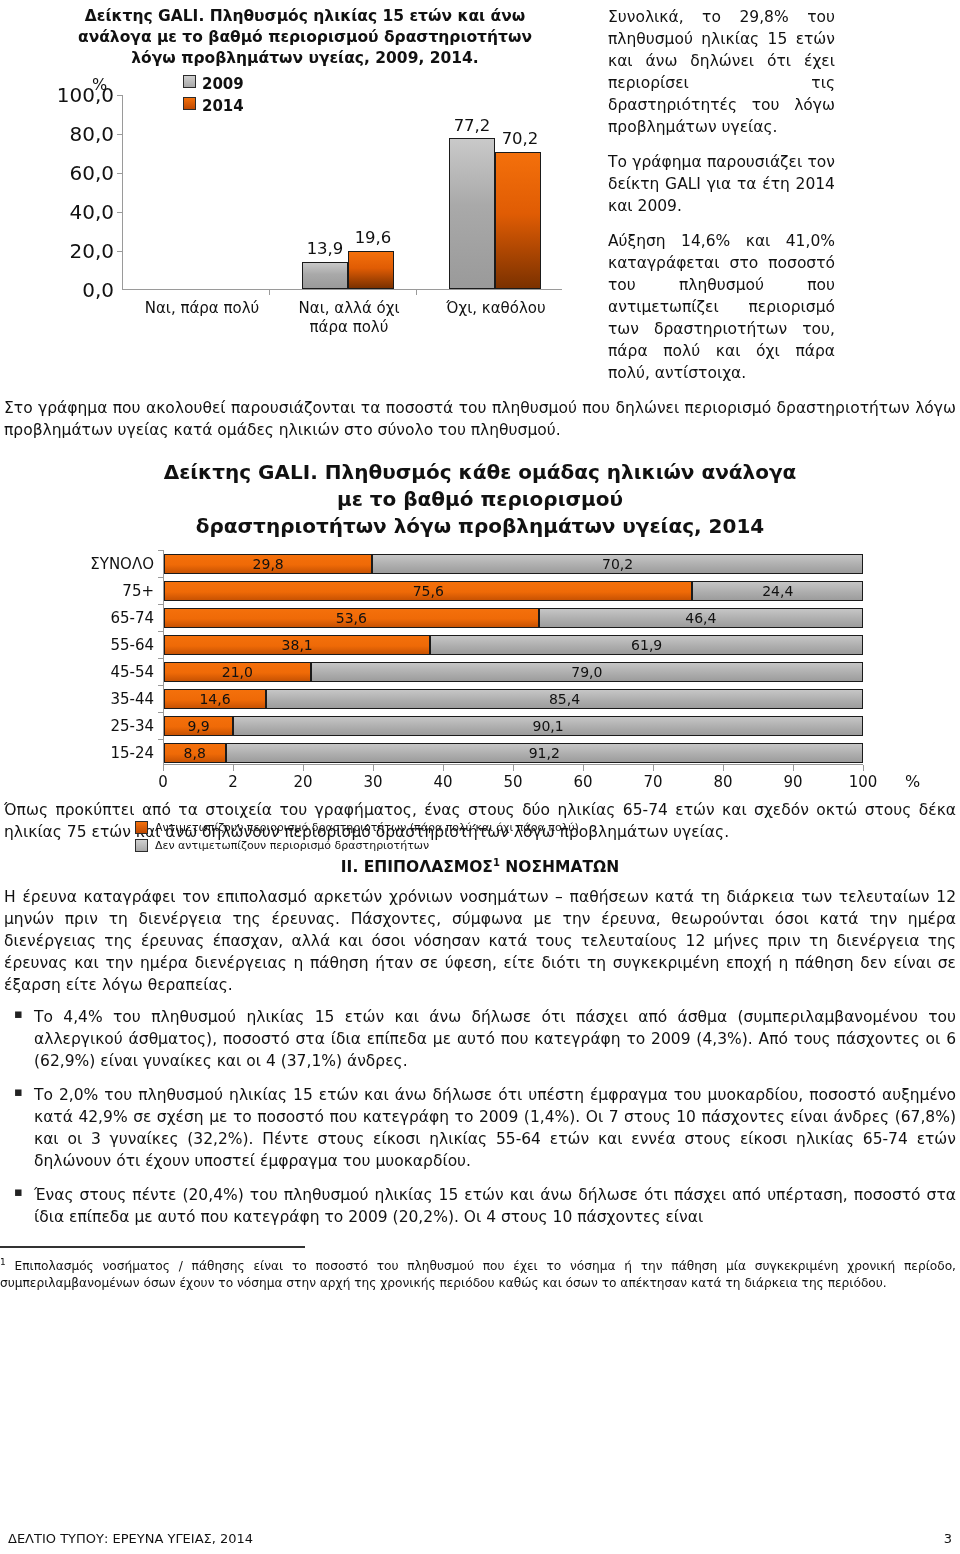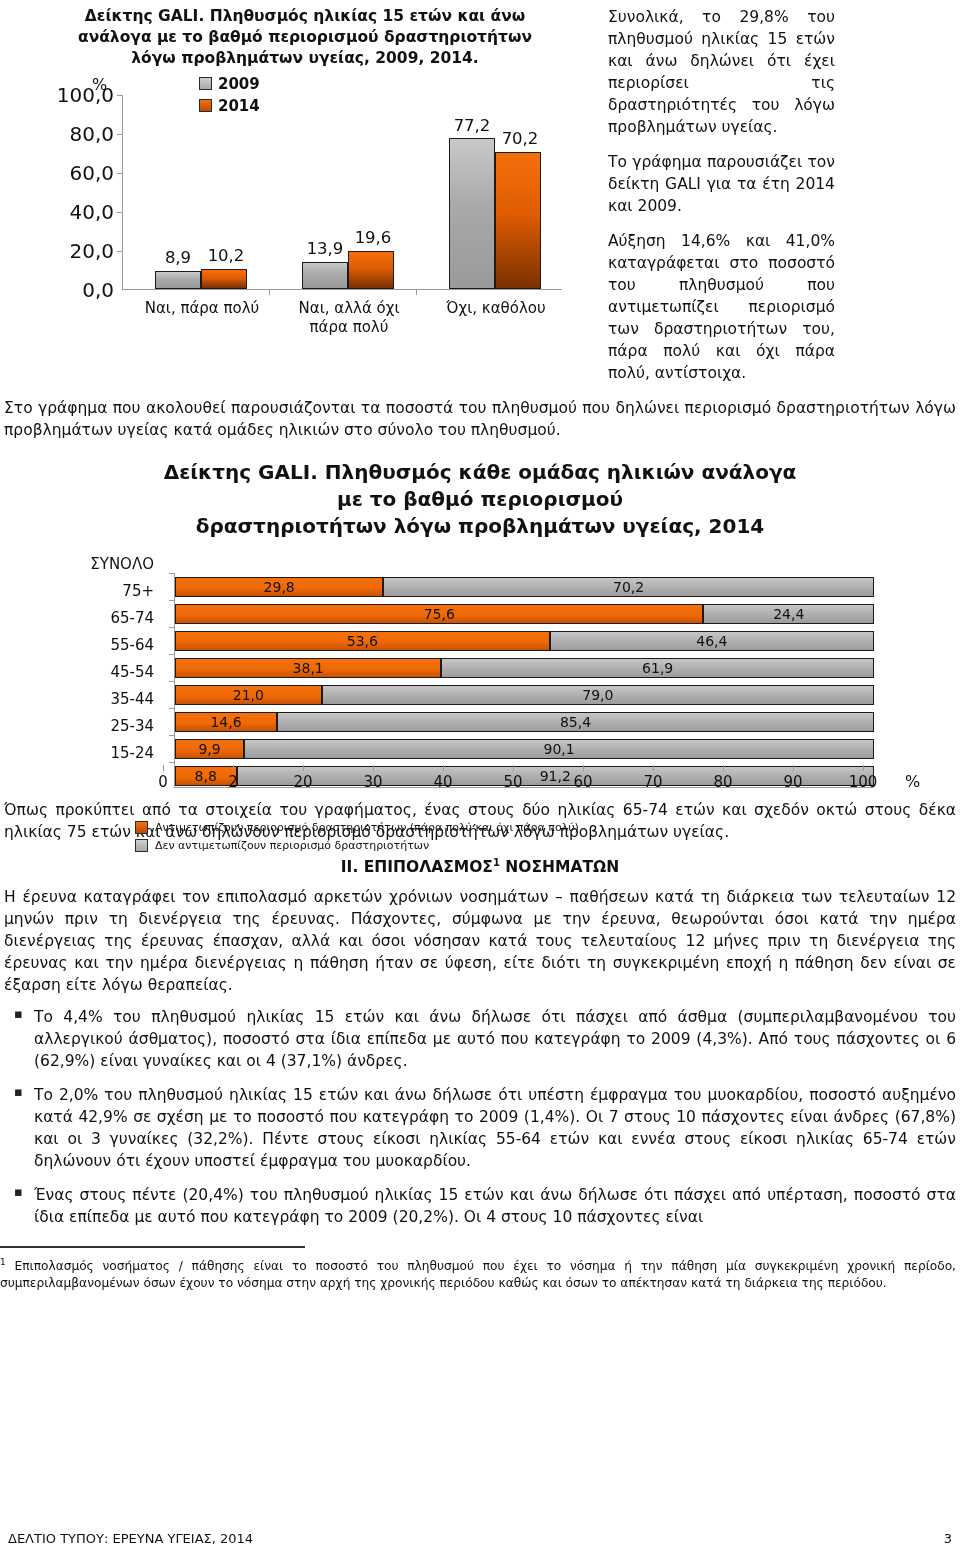--- a/index.html
+++ b/index.html
@@ -22,21 +22,21 @@
     font-weight: bold;
     font-size: 15.5px;
     line-height: 1.35;
     text-align: center;
     padding: 2px 40px 0 50px;
   }
 
   .c1-body { position: relative; height: 250px; width: 600px; }
 
   .c1-legend { position:absolute; left:183px; top:6px; font-size:15px; font-weight:bold; }
-  .c1-legend div { display:flex; align-items:center; gap:6px; margin-bottom:4px;margin-left:16px; }
+  .c1-legend div { display:flex; gap:6px; margin-bottom:4px; }
   .sw { width:13px; height:13px; border:1px solid #2b2b2b; display:inline-block; }
   .sw-gray { background: linear-gradient(180deg,#cfcfcf,#a8a8a8); }
   .sw-orange { background: linear-gradient(180deg,#f4700b,#c04a02); }
 
   .c1-pct { position:absolute; left:92px; top:6px; font-size:16px; }
 
   .c1-yaxis { position:absolute; left:42px; top:26px; width:78px; height:195px; }
   .c1-yaxis span {
     position:absolute; right:6px; font-size:20px; text-align:right; width:70px;
     transform: translateY(-50%);
@@ -84,22 +84,22 @@
     font-weight:bold; font-size:20px; line-height:1.35; text-align:center;
     padding: 0 150px;
   }
   .c2-body { position:relative; height:255px; margin-top:10px; }
   .c2-cats { position:absolute; left:20px; top:0; width:140px; height:215px; }
   .c2-cats span {
     position:absolute; right:6px; font-size:15px; width:130px; text-align:right;
     transform: translateY(-50%);
   }
   .c2-plot {
-    position:absolute; left:174px; top:0; width:700px; height:215px;
-    border-left:1.5px solid #9a9a9a; border-bottom:1.5px solid #9a9a9a;margin-top:23px;
+    position:absolute; left:163px; top:0; width:700px; height:215px;
+    border-left:1.5px solid #9a9a9a; border-bottom:1.5px solid #9a9a9a;
   }
   .c2-row { position:absolute; left:0; height:20px; width:100%; }
   .seg {
     position:absolute; top:0; height:20px; border:1.4px solid #1b1b1b;
     display:flex; align-items:center; justify-content:center;
     font-size:14px; color:#111; overflow:hidden;
   }
   .seg.orange { background: linear-gradient(180deg,#f4700b 0%, #ef6a07 55%, #c85202 100%); }
   .seg.gray   { background: linear-gradient(180deg,#c6c6c6 0%, #aeaeae 55%, #9c9c9c 100%); }
   .c2-xticks { position:absolute; left:163px; top:215px; width:700px; height:30px; }
@@ -182,26 +182,20 @@
       <div class="c1-plot">
         <div class="c1-tick" style="top:0px"></div>
         <div class="c1-tick" style="top:39px"></div>
         <div class="c1-tick" style="top:78px"></div>
         <div class="c1-tick" style="top:117px"></div>
         <div class="c1-tick" style="top:156px"></div>
 
         <div class="c1-sep" style="left:146px"></div>
         <div class="c1-sep" style="left:293px"></div>
 
-        <div class="c1-group" style="left:6px">
-          <div class="bar gray" style="left:26px; height:17.4px"></div>
-          <div class="bar orange" style="left:72px; height:19.9px"></div>
-          <div class="bar-lbl" style="left:19px; bottom:22px">8,9</div>
-          <div class="bar-lbl" style="left:67px; bottom:24px">10,2</div>
-        </div>
 
         <div class="c1-group" style="left:153px">
           <div class="bar gray" style="left:26px; height:27.1px"></div>
           <div class="bar orange" style="left:72px; height:38.2px"></div>
           <div class="bar-lbl" style="left:19px; bottom:31px">13,9</div>
           <div class="bar-lbl" style="left:67px; bottom:42px">19,6</div>
         </div>
 
         <div class="c1-group" style="left:300px">
           <div class="bar gray" style="left:26px; height:150.5px"></div>

